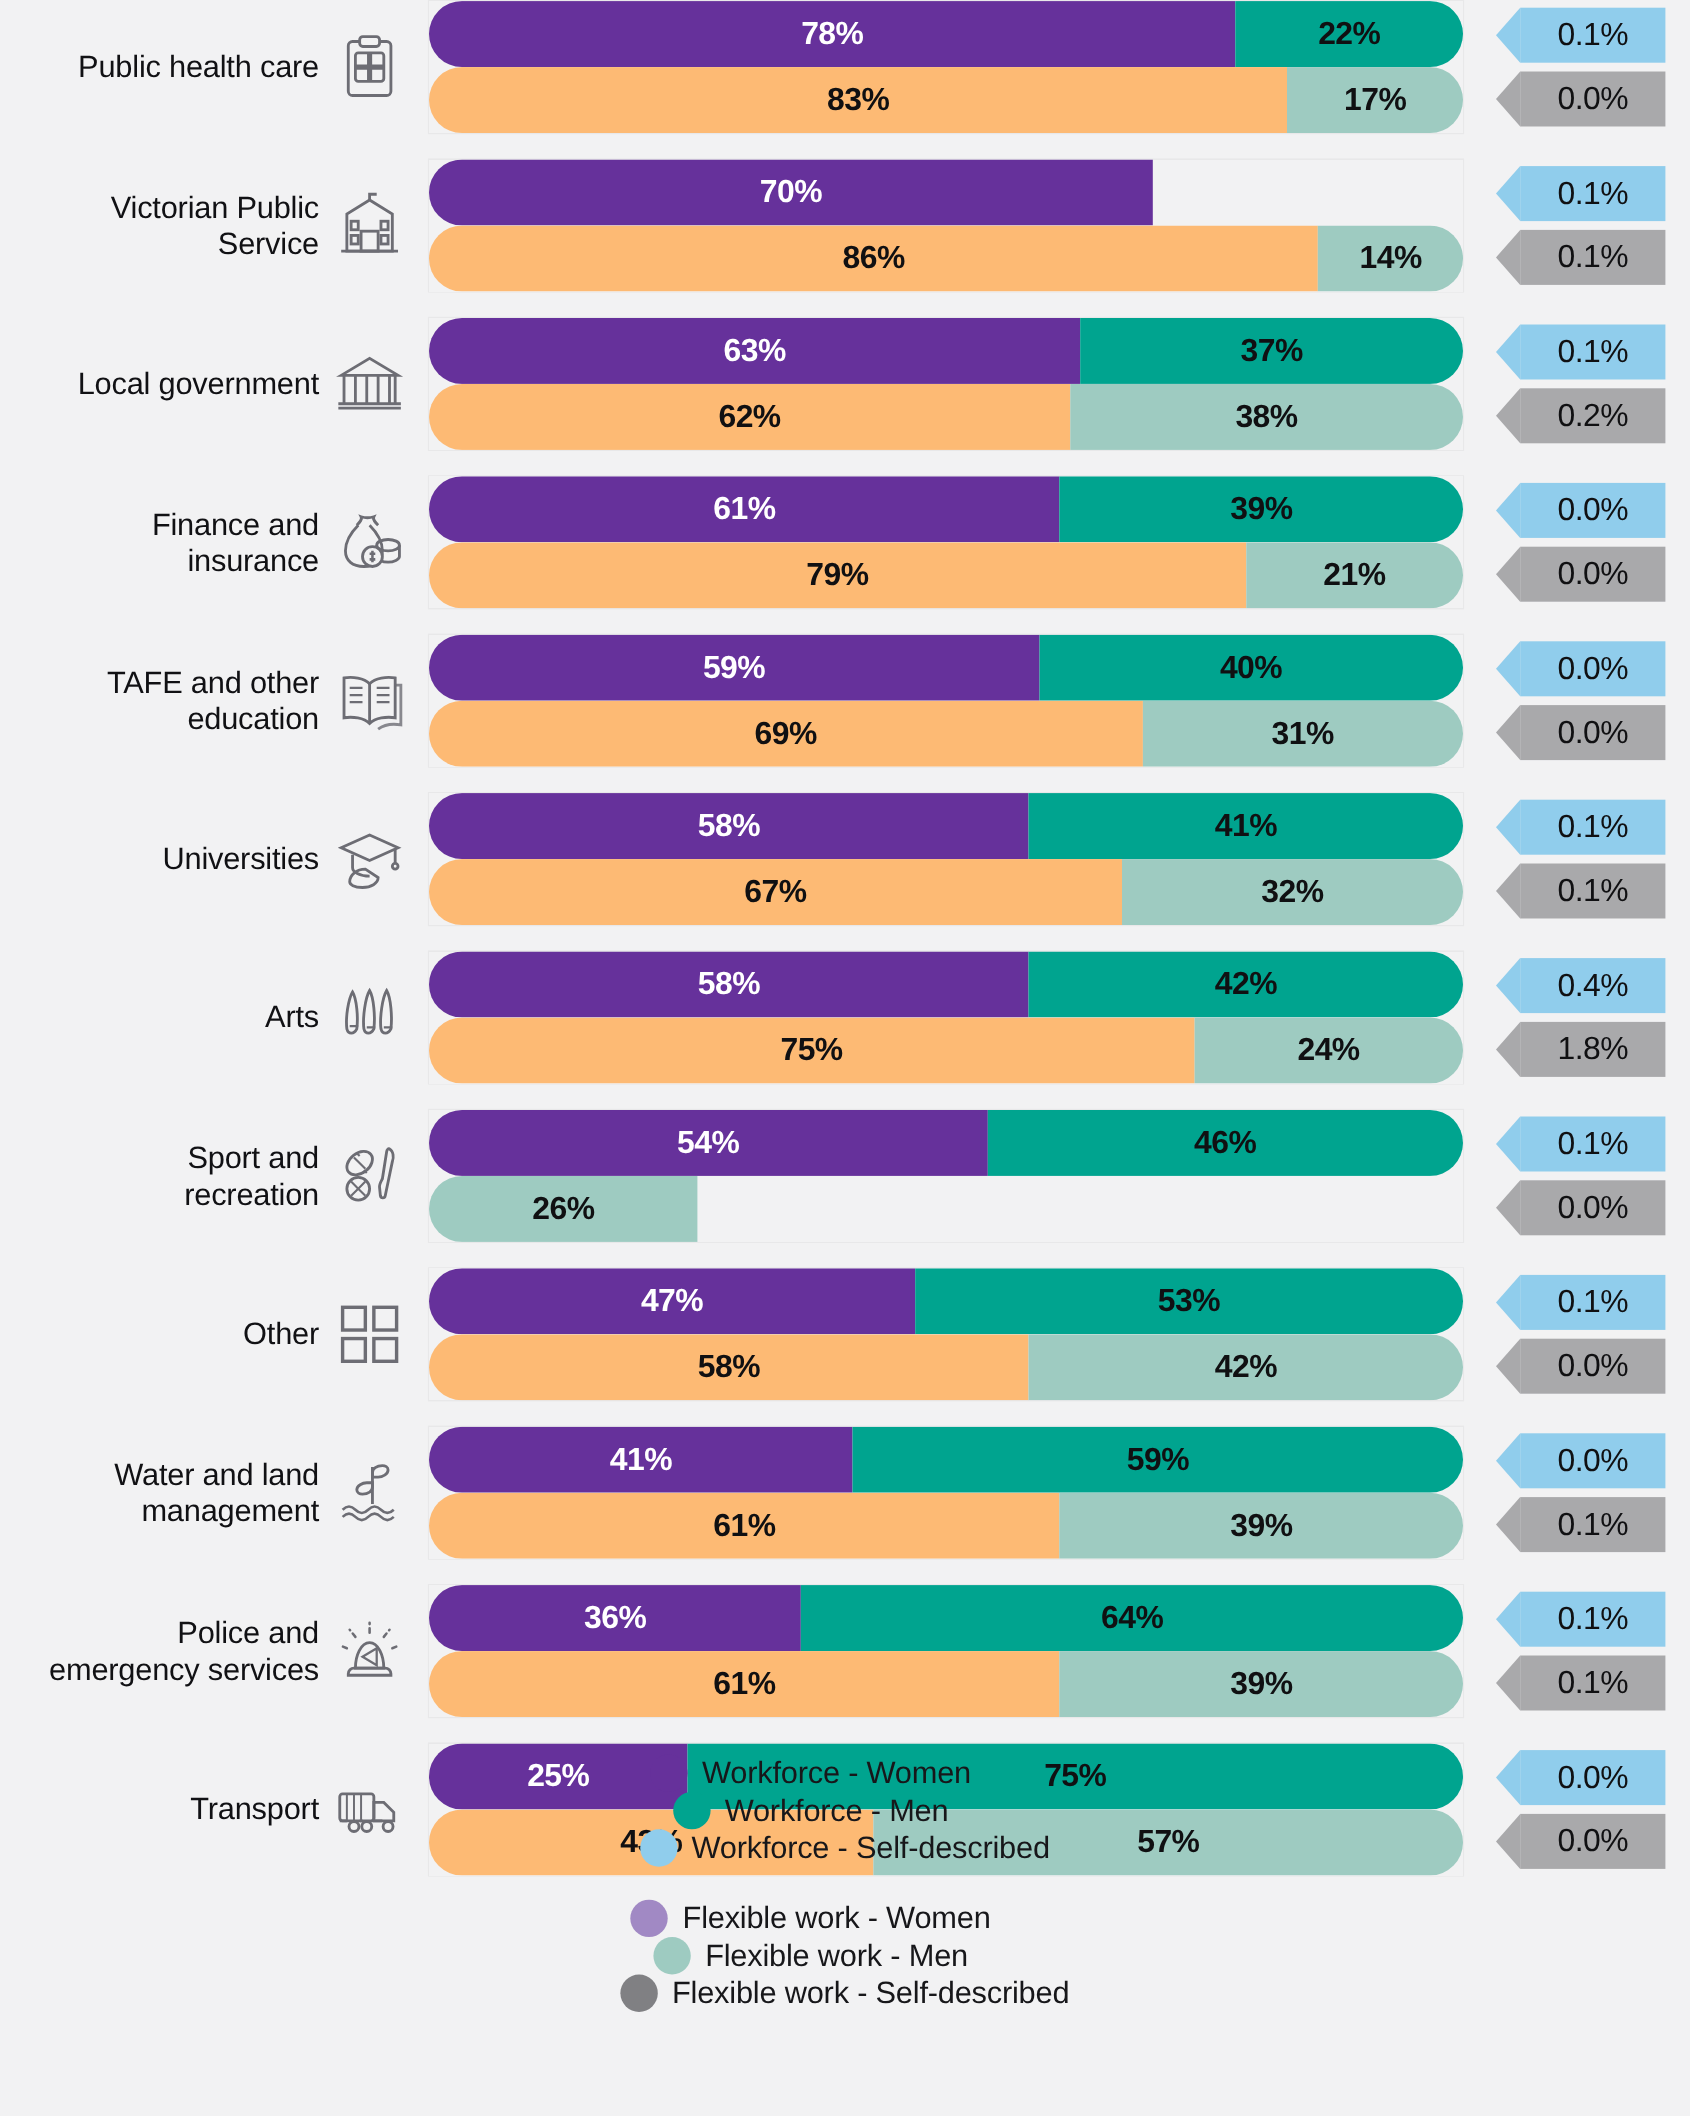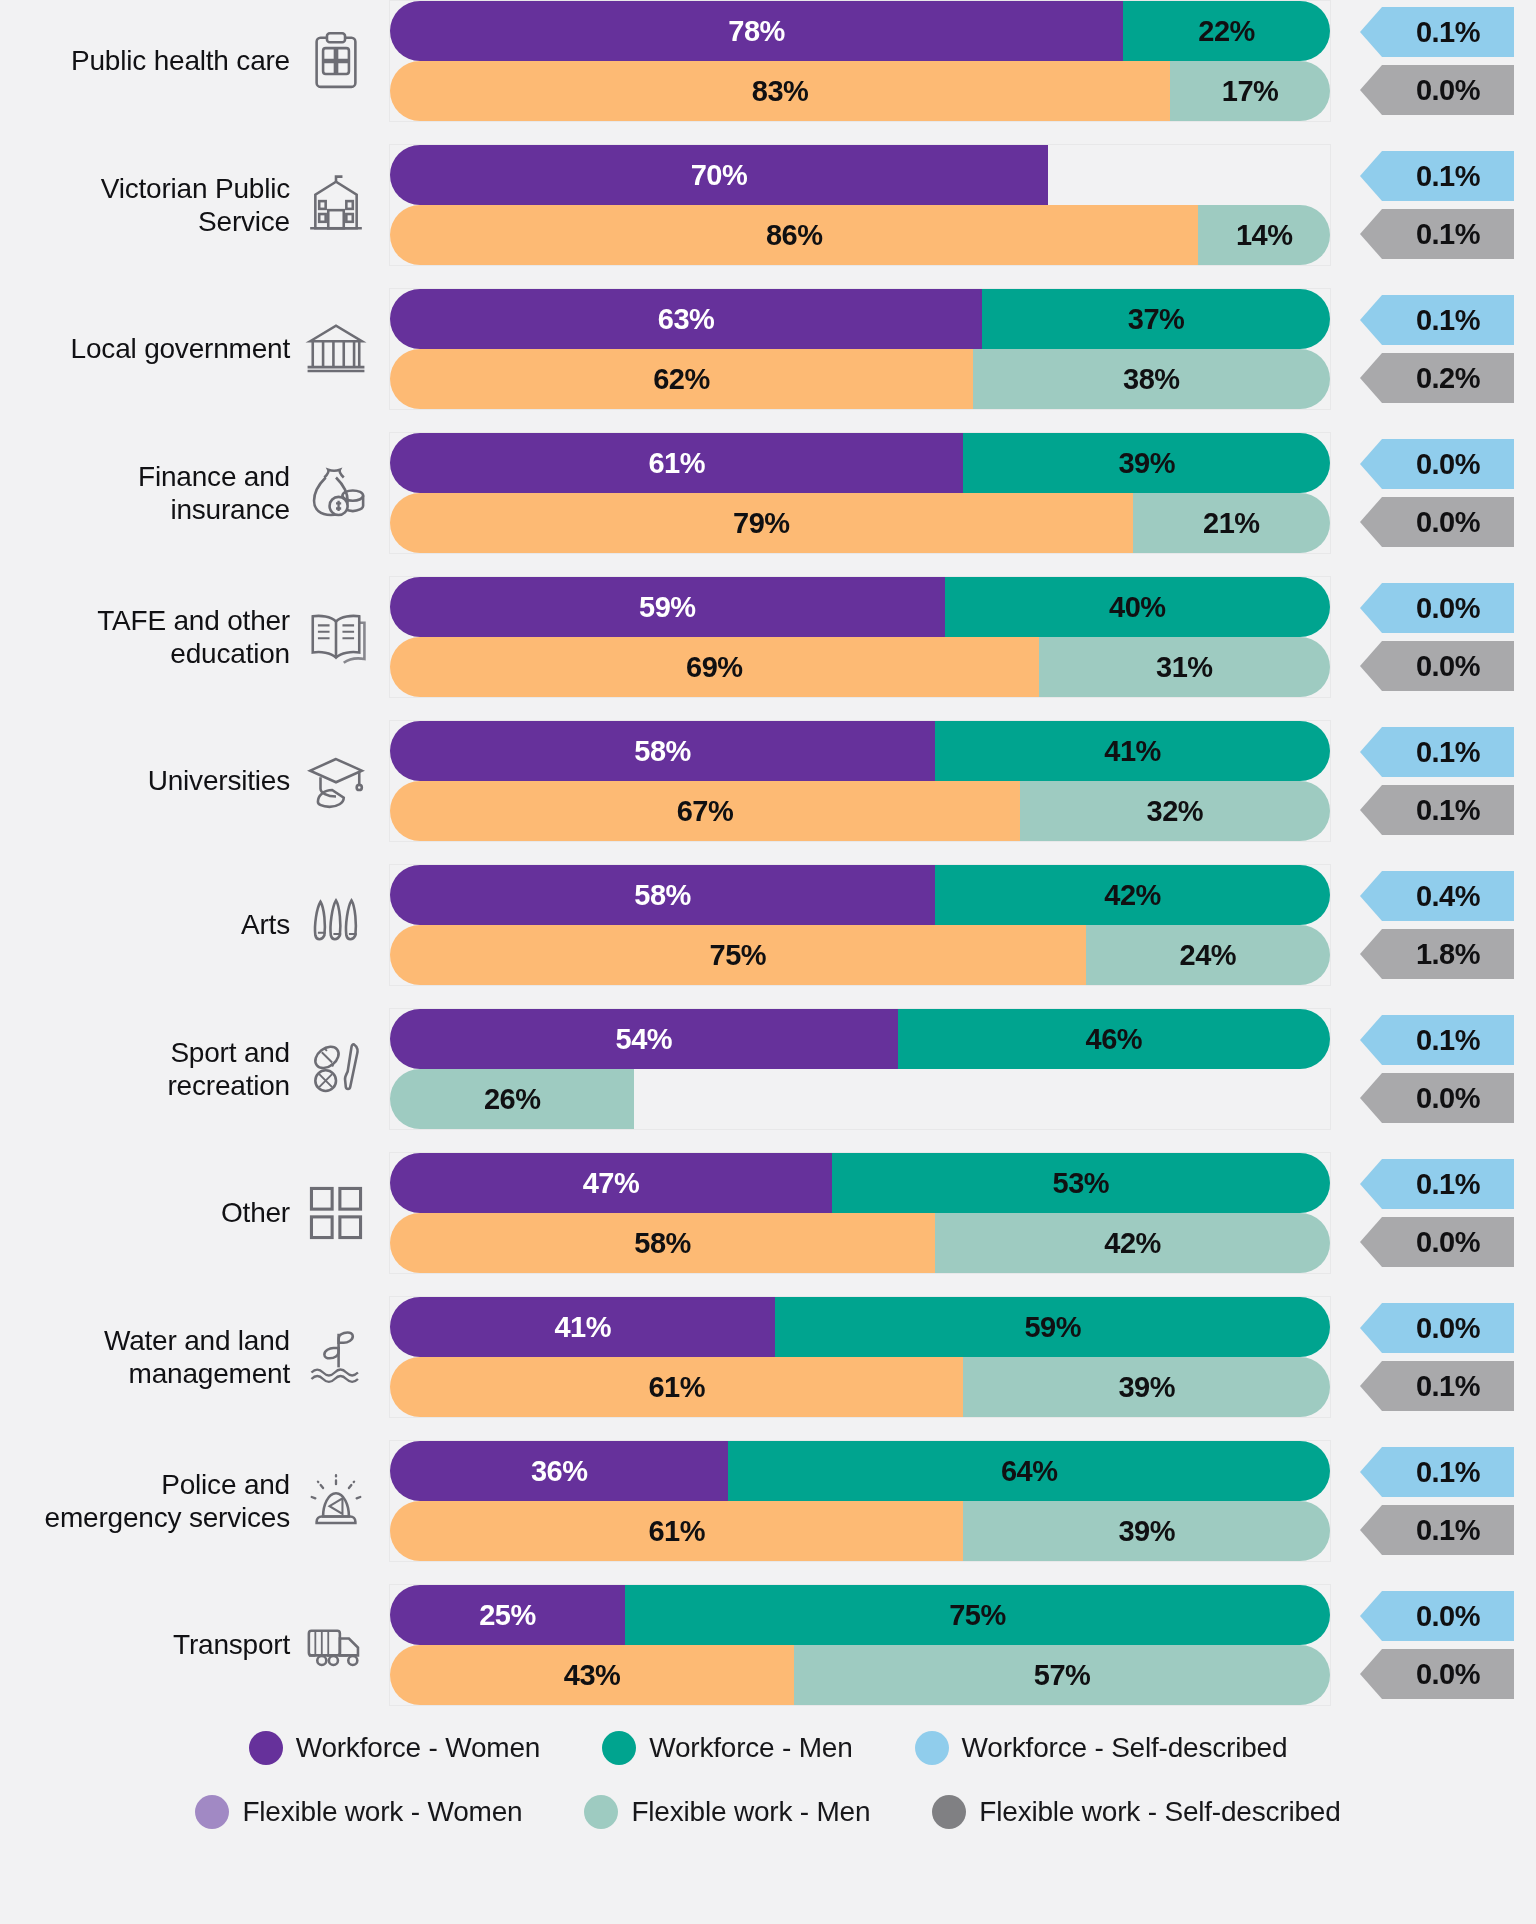--- a/index.html
+++ b/index.html
@@ -96,21 +96,21 @@
   }
   .callout {
     position: relative;
     height: 50px;
     width: 132px;
     margin-left: 30px;
     display: flex;
     align-items: center;
     justify-content: center;
     font-size: 29px;
-    font-weight: bold;
+    font-weight: normal;
     color: #101012;
     letter-spacing: -0.5px;
   }
   .callout::before {
     content: "";
     position: absolute;
     left: -22px;
     top: 0;
     width: 0; height: 0;
     border-top: 25px solid transparent;
@@ -129,20 +129,21 @@
     right: 0;
     bottom: 95px;
     display: flex;
     flex-direction: column;
     gap: 30px;
     align-items: center;
   }
   .legend-row {
     display: flex;
     align-items: center;
+    flex-direction: column;
   }
   .legend-item {
     display: flex;
     align-items: center;
     font-size: 28px;
     color: #17171a;
     letter-spacing: -0.2px;
     white-space: nowrap;
   }
   .legend-dot {

